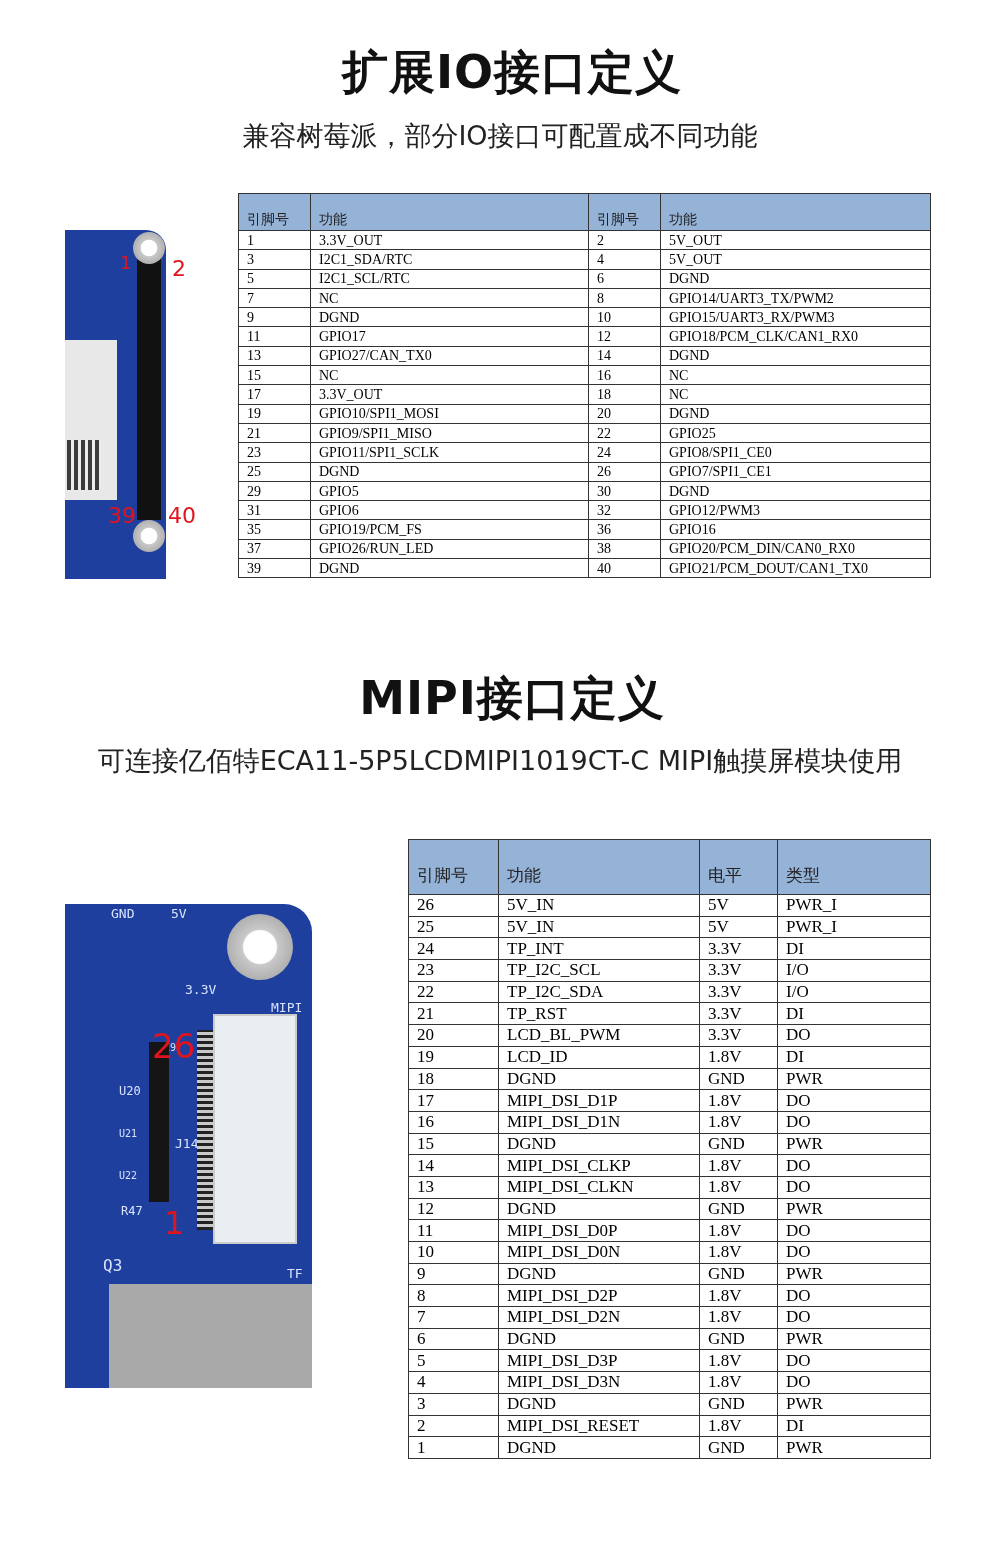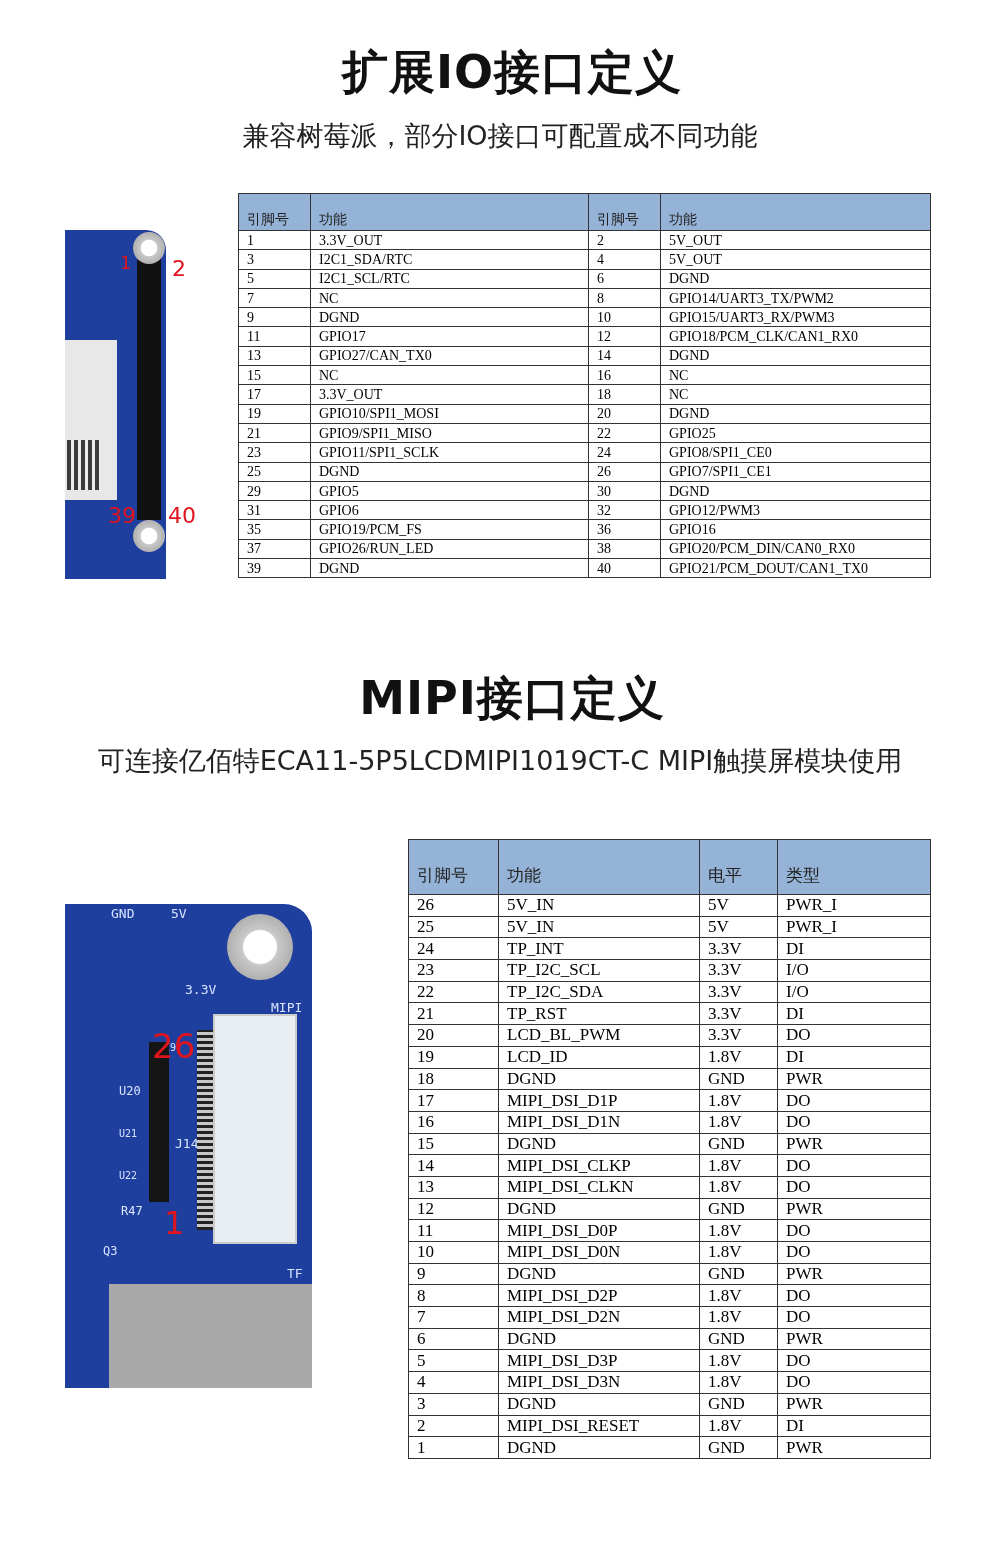--- a/index.html
+++ b/index.html
@@ -178,21 +178,21 @@
   <div class="silk" style="left:46px;top:2px;">GND</div>
   <div class="silk" style="left:106px;top:2px;">5V</div>
   <div class="silk" style="left:120px;top:78px;">3.3V</div>
   <div class="silk" style="left:206px;top:96px;">MIPI</div>
   <div class="silk" style="left:54px;top:138px;font-size:10px;padding-left:39px;">U19</div>
   <div class="silk" style="left:54px;top:180px;font-size:12px;">U20</div>
   <div class="silk" style="left:54px;top:224px;font-size:10px;">U21</div>
   <div class="silk" style="left:54px;top:266px;font-size:10px;">U22</div>
   <div class="silk" style="left:110px;top:212px;margin-top:20px;">J14</div>
   <div class="silk" style="left:56px;top:300px;font-size:12px;">R47</div>
-  <div class="silk" style="left:38px;top:340px;font-size:12px;">Q3</div>
+  <div class="silk" style="left:38px;top:352px;font-size:16px;">Q3</div>
   <div class="silk" style="left:222px;top:362px;">TF</div>
   <div class="hole" style="left:162px;top:10px;width:66px;height:66px;"></div>
   <div style="position:absolute;left:84px;top:138px;width:20px;height:160px;background:#151515;"></div>
   <div style="position:absolute;left:132px;top:126px;width:20px;height:200px;background:repeating-linear-gradient(0deg,#222 0 3px,#c9c9c9 3px 6px);"></div>
   <div class="connector" style="left:148px;top:110px;width:80px;height:226px;"></div>
   <div class="sdcard" style="left:44px;top:380px;width:210px;height:110px;"></div>
 </div>
 <div class="label-red" style="left:152px;top:1026px;font-size:34px;">26</div>
 <div class="label-red" style="left:164px;top:1204px;font-size:32px;">1</div>
 

